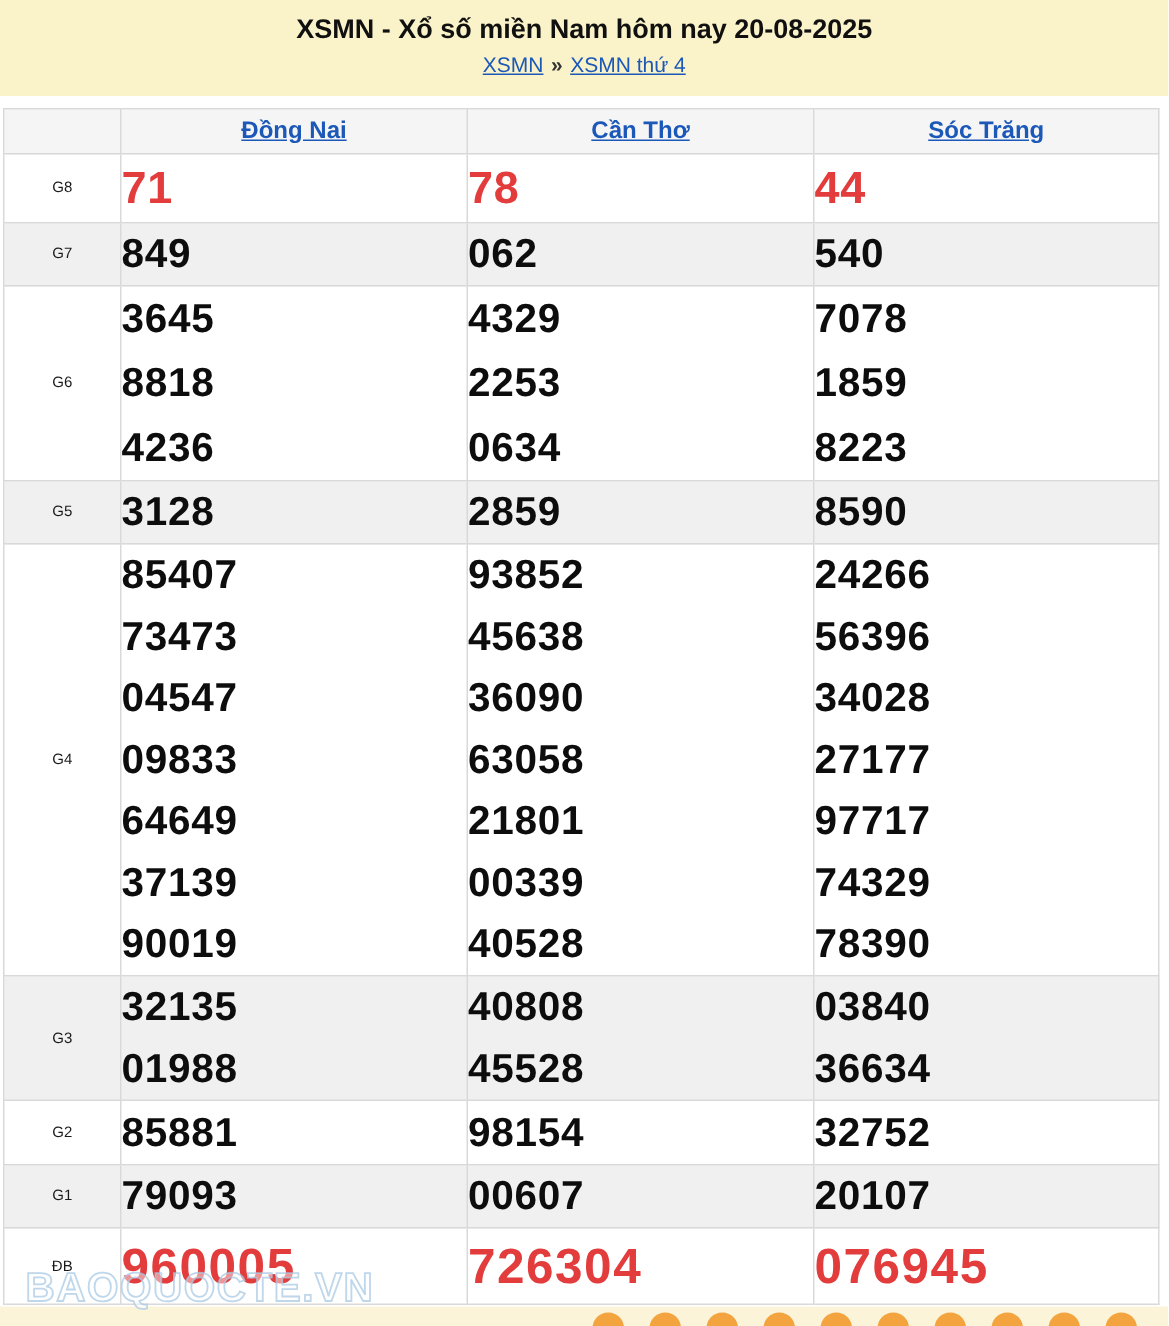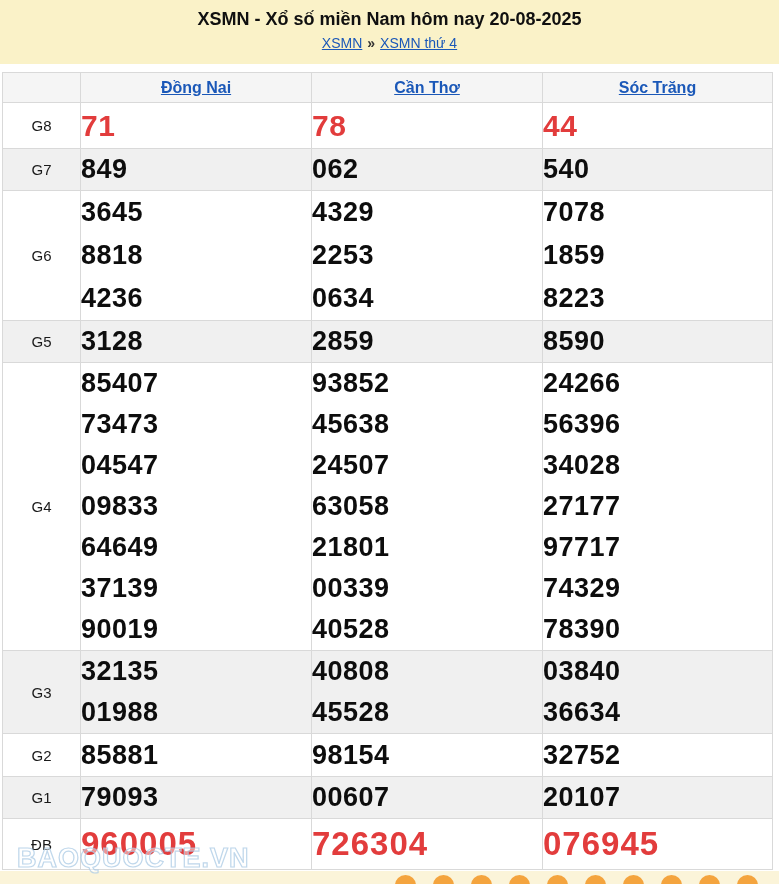--- a/index.html
+++ b/index.html
@@ -46,21 +46,21 @@
     font-size: 16px;
     font-weight: bold;
   }
   .results thead a {
     color: var(--link-blue, #1b58b8);
     text-decoration: underline;
     cursor: pointer;
   }
   .results tr.shade { background: #f0f0f0; }
   .label-cell {
-    font-size: 15px;
+    font-size: 10px;
     text-align: center;
     color: #1a1a1a;
     vertical-align: middle;
   }
   .num {
     font-weight: bold;
     font-size: 27px;
     line-height: 41px;
     text-align: left;
     color: #0d0d0d;
@@ -193,21 +193,21 @@
           <div class="num">73473</div>
           <div class="num">04547</div>
           <div class="num">09833</div>
           <div class="num">64649</div>
           <div class="num">37139</div>
           <div class="num">90019</div>
         </td>
         <td>
           <div class="num">93852</div>
           <div class="num">45638</div>
-          <div class="num">24507</div>
+          <div class="num">36090</div>
           <div class="num">63058</div>
           <div class="num">21801</div>
           <div class="num">00339</div>
           <div class="num">40528</div>
         </td>
         <td>
           <div class="num">24266</div>
           <div class="num">56396</div>
           <div class="num">34028</div>
           <div class="num">27177</div>

